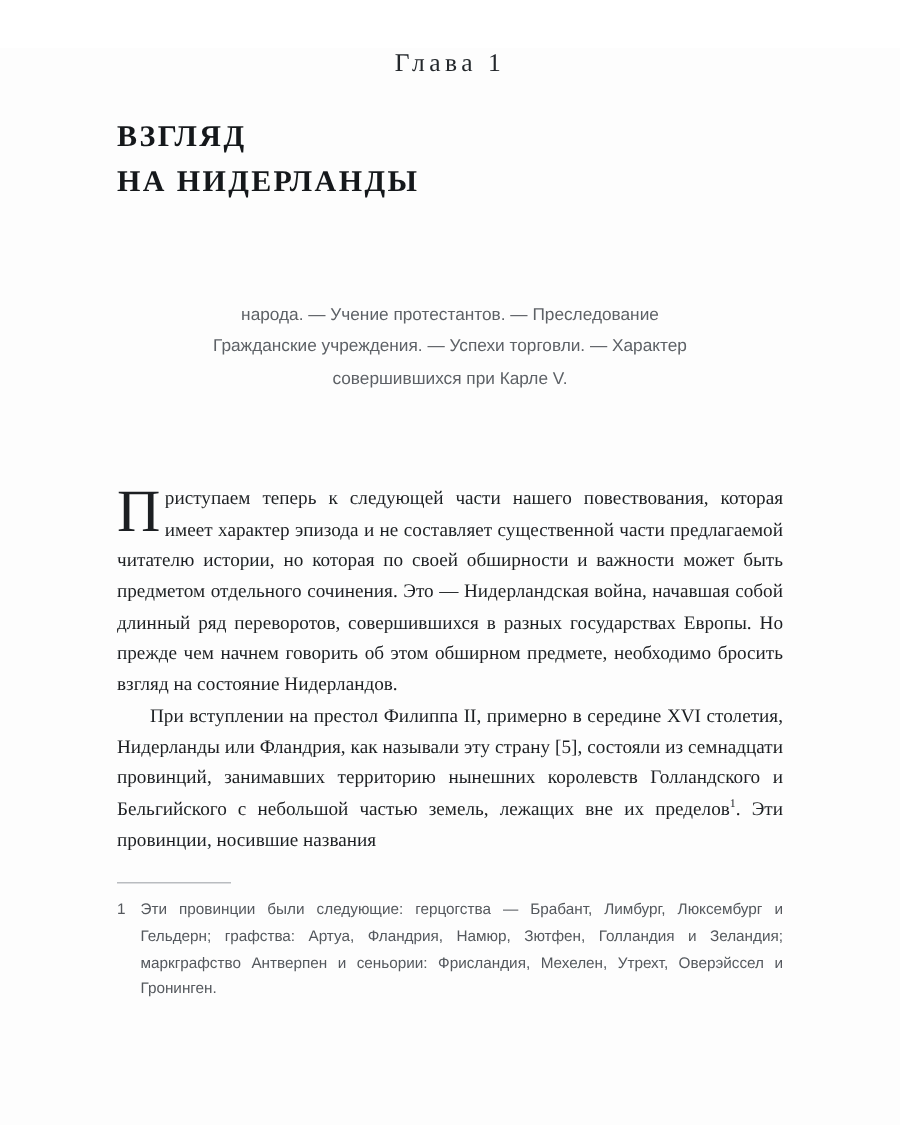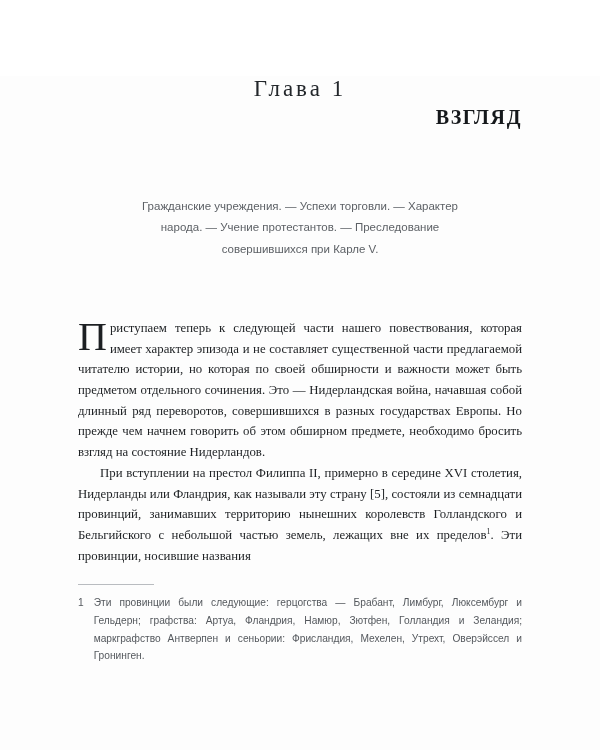--- a/index.html
+++ b/index.html
@@ -17,34 +17,35 @@
   .page {
     position: relative;
     width: 600px;
     height: 750px;
     box-sizing: border-box;
     padding: 0 78px;
     background: #fdfdfd;
   }
   .chapter-number {
     text-align: center;
-    font-size: 23px;
+    font-size: 17px;
     letter-spacing: 3px;
     color: #23272b;
-    margin-top: 76px;
+    margin-top: 32px;
     font-family: "Liberation Serif", serif;
     font-weight: 400;
   }
   .chapter-title {
-    text-align: right;
+    text-align: left;
     font-size: 20px;
     font-weight: bold;
     letter-spacing: 1.6px;
     line-height: 1.5;
     color: #15181b;
+    margin-top: 24px;
   }
   .chapter-title .line {
     display: block;
   }
   .summary {
     margin-top: 64px;
     text-align: center;
     font-size: 11.5px;
     line-height: 1.85;
     color: #5d6166;
@@ -106,25 +107,26 @@
 </style>
 </head>
 <body>
 
 <div class="page">
 
   <div class="chapter-number">Глава 1</div>
 
   <div class="chapter-title">
     <span class="line">ВЗГЛЯД</span>
+    <span class="line">НА НИДЕРЛАНДЫ</span>
   </div>
 
   <div class="summary">
+    <span class="line">народа. — Учение протестантов. — Преследование</span>
     <span class="line">Гражданские учреждения. — Успехи торговли. — Характер</span>
-    <span class="line">народа. — Учение протестантов. — Преследование</span>
     <span class="line">совершившихся при Карле V.</span>
   </div>
 
   <div class="body-text">
     <p class="first"><span class="dropcap">П</span><span>риступаем теперь к следующей части нашего повествования, которая имеет характер эпизода и не составляет существенной части предлагаемой читателю истории, но которая по своей обширности и важности может быть предметом отдельного сочинения. Это — Нидерландская война, начавшая собой длинный ряд переворотов, совершившихся в разных государствах Европы. Но прежде чем начнем говорить об этом обширном предмете, необходимо бросить взгляд на состояние Нидерландов.</span></p>
     <p><span>При вступлении на престол Филиппа II, примерно в середине XVI столетия, Нидерланды или Фландрия, как называли эту страну [5], состояли из семнадцати провинций, занимавших территорию нынешних королевств Голландского и Бельгийского с небольшой частью земель, лежащих вне их пределов</span><sup>1</sup><span>. Эти провинции, носившие названия</span></p>
   </div>
 
   <div class="footnote-rule"></div>
 

